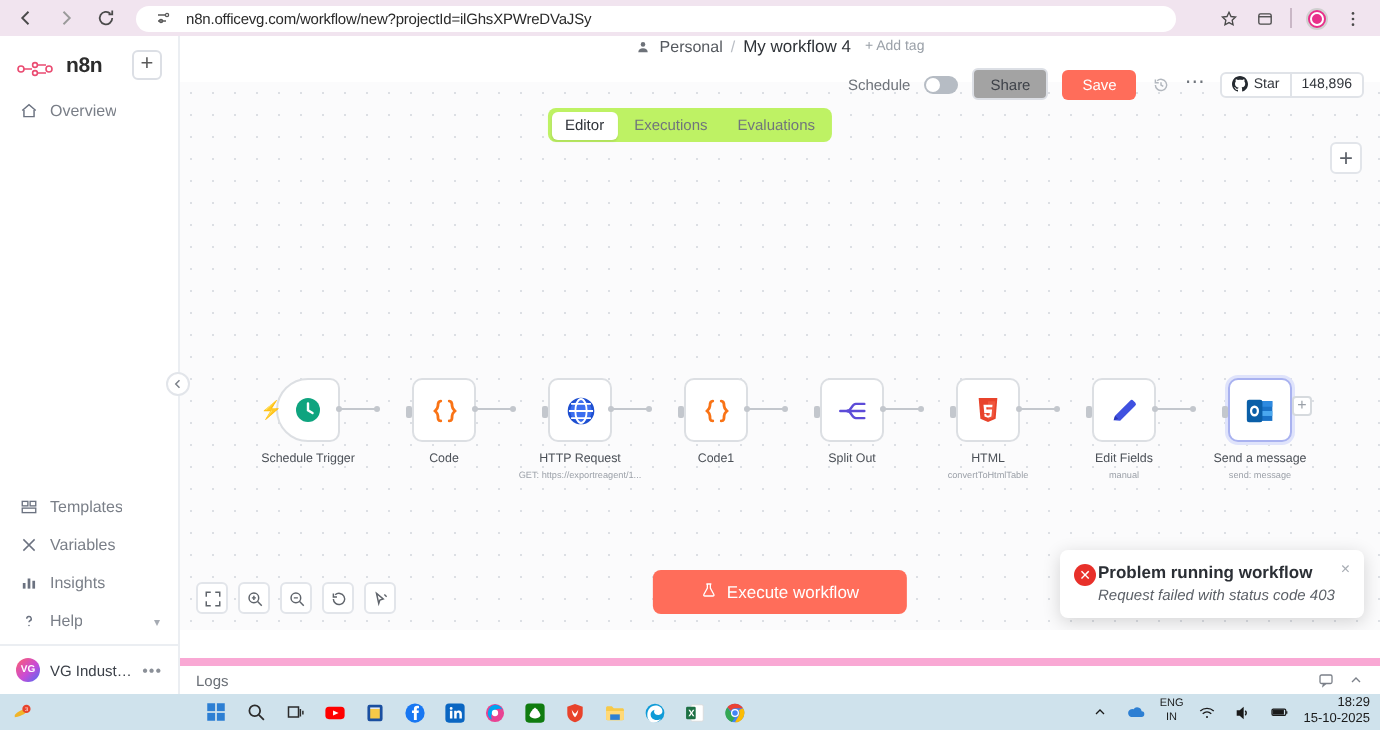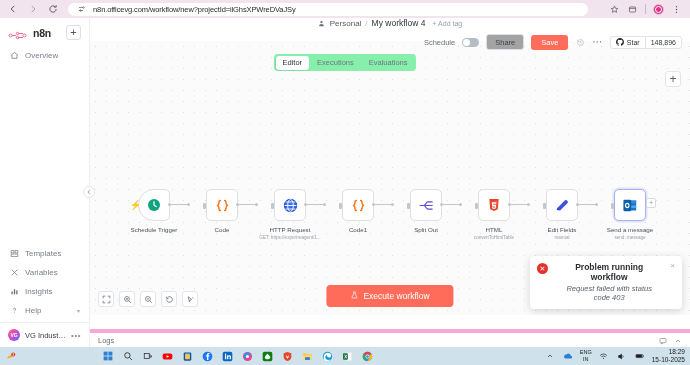--- a/index.html
+++ b/index.html
@@ -150,21 +150,21 @@
   .gh-left { display: flex; align-items: center; gap: 3px; padding: 0 5px; font-size: 7px; color: #30343a; }
   .gh-left svg { width: 8px; height: 8px; }
   .gh-count {
     font-size: 7px; color: #30343a; padding: 0 5px; height: 100%;
     display: flex; align-items: center; border-left: 1px solid #e0e3e8;
   }
 
   
   .tabs {
     position: absolute; top: 36px; left: 50%; transform: translateX(-50%);
-    display: flex; align-items: center; background: #86efac;
+    display: flex; align-items: center; background: #bef264;
     border-radius: 4px; padding: 1.5px; gap: 1px; z-index: 5;
   }
   .tab { font-size: 7.5px; color: #70757c; padding: 2.5px 7px; border-radius: 3px; }
   .tab.active { background: #fff; color: #2e3238; box-shadow: 0 1px 1px rgba(0,0,0,.07); }
 
   
   .canvas {
     position: absolute; top: 23px; left: 0; right: 0; bottom: 32px;
     background-color: #fbfbfc;
     background-image: radial-gradient(#dcdfe4 0.7px, transparent 0.7px);
@@ -237,21 +237,21 @@
     background: #ff6d5a; color: #fff; border-radius: 4px;
     font-size: 8.5px; padding: 6px 24px; display: flex; align-items: flex-end;
     gap: 5px; z-index: 4; white-space: nowrap;
   }
 
   
   .toast {
     position: absolute; right: 8px; bottom: 6px; width: 152px;
     background: #fff; border-radius: 4px;
     box-shadow: 0 2px 9px rgba(0,0,0,.16);
-    padding: 6px 7px 7px 7px; display: flex; gap: 13px; z-index: 7; text-align: center;
+    padding: 6px 7px 7px 7px; display: flex; gap: 1px; z-index: 7;
   }
   .toast-ic {
     width: 11px; height: 11px; border-radius: 50%; background: #e8302a;
     color: #fff; font-size: 7px; display: flex; align-items: center;
     justify-content: center; flex: 0 0 auto; margin-top: 1px;
   }
   .toast-title { font-size: 8.5px; color: #2b2f35; font-weight: bold; }
   .toast-msg { font-size: 7.5px; color: #5c6168; font-style: italic; margin-top: 2px; }
   .toast-x { margin-left: auto; font-size: 8px; color: #a8adb4; line-height: 1; }
 

